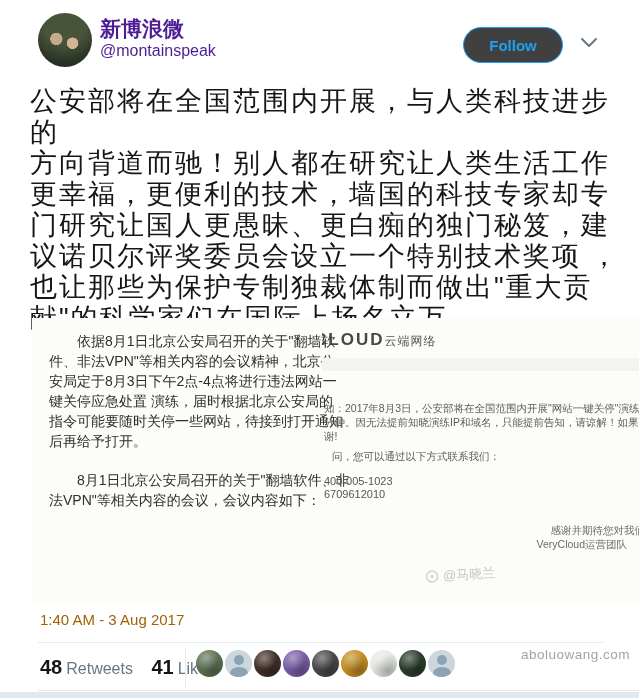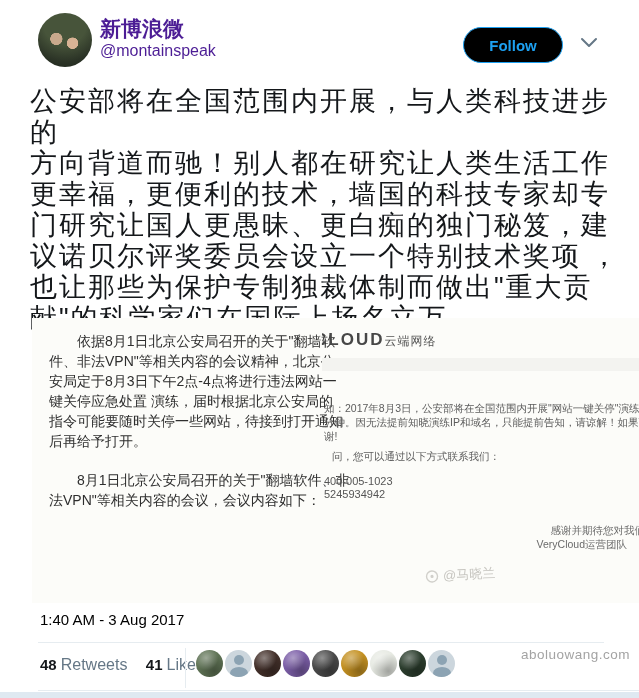--- a/index.html
+++ b/index.html
@@ -10,21 +10,21 @@
   
   .avatar { position:absolute; left:38px; top:13px; width:54px; height:54px; border-radius:50%;
             background:
               radial-gradient(circle at 34% 48%, #c9a98c 0 13%, rgba(0,0,0,0) 14%),
               radial-gradient(circle at 64% 56%, #d8b294 0 12%, rgba(0,0,0,0) 13%),
               radial-gradient(circle at 50% 18%, #47543a 0 42%, #2b3326 75%, #1d241b 100%);
             cursor:pointer; }
   .name { position:absolute; left:100px; top:15px; font-size:21px; font-weight:bold; color:#4c1d95; cursor:pointer; }
   .handle { position:absolute; left:100px; top:42px; font-size:16px; color:#4c1d95; cursor:pointer; }
   .follow-btn { position:absolute; left:463px; top:27px; width:100px; height:36px;
-            border:1.5px solid #1da1f2; border-radius:18px; background:#000000; color:#1da1f2;
+            border:1.5px solid #1da1f2; border-radius:18px; background:#404040; color:#1da1f2;
             font-size:15px; font-weight:bold; font-family:inherit; cursor:pointer;
             display:flex; align-items:center; justify-content:center; }
   .chevron { position:absolute; left:579px; top:35px; width:20px; height:16px; cursor:pointer; color:#657786; }
 
   
   .tweet-text { position:absolute; left:30px; top:86px; width:602px;
             font-size:27px; line-height:31px; letter-spacing:2px; color:#14171a;
             white-space:pre-line; }
 
   
@@ -45,24 +45,24 @@
   .vc-line { position:absolute; left:2px; right:0; white-space:nowrap; overflow:hidden; }
   .vc-l1 { top:84px; } .vc-l2 { top:98px; } .vc-l3 { top:112px; } .vc-l4 { top:132px;padding-left:8px; }
   .vc-c1 { top:157px; font-size:11px; color:#555; } .vc-c2 { top:170px; font-size:11px; color:#555; }
   .vc-sign1 { position:absolute; right:-6px; top:206px; white-space:nowrap; color:#6a6a6a; }
   .vc-sign2 { position:absolute; right:12px; top:220px; white-space:nowrap; color:#6a6a6a; }
   .vc-watermark { position:absolute; left:103px; top:248px; display:flex; align-items:center; gap:4px;
             color:#b5b3ad; font-size:13px; transform:rotate(-3deg); opacity:.75; }
   .weibo-icon { width:14px; height:14px; opacity:.8; }
 
   
-  .timestamp { position:absolute; left:40px; top:611px; font-size:15px; color:#000000; }
+  .timestamp { position:absolute; left:40px; top:611px; font-size:15px; color:#a16207; }
   .divider-top { position:absolute; left:38px; top:642px; width:566px; height:1px; background:#e6ecf0; }
   .stat-counts { position:absolute; left:40px; top:656px; font-size:16px; color:#657786; }
-  .stat-counts b { font-size:15px; color:#14171a; margin-right:4px; }
+  .stat-counts b { font-size:20px; color:#14171a; margin-right:4px; }
   .stat-counts .gap { display:inline-block; width:14px; }
   .vdivider { position:absolute; left:185px; top:648px; width:1px; height:40px; background:#e6ecf0; }
   .likers { position:absolute; left:196px; top:650px; display:flex; gap:2px; }
   .liker { width:27px; height:27px; border-radius:50%; position:relative; overflow:hidden;
             background:#ccd6dd; cursor:pointer; flex:0 0 auto; }
   .liker.photo { background-image:
             radial-gradient(circle at 38% 30%, rgba(255,255,255,.40), rgba(255,255,255,0) 48%),
             radial-gradient(circle at 68% 78%, rgba(0,0,0,.30), rgba(0,0,0,0) 62%); }
   .liker.default::before { content:""; position:absolute; left:8.5px; top:5px; width:10px; height:10px;
             border-radius:50%; background:#8ca3b3; }
@@ -113,21 +113,21 @@
     <div class="media-right">
       <div class="vc-logo">
         <span class="vc-logo-inner">CLOUD</span><span class="vc-logo-suffix">云端网络</span>
       </div>
       <div class="vc-band"></div>
       <div class="vc-line vc-l1">知：2017年8月3日，公安部将在全国范围内开展"网站一键关停"演练，</div>
       <div class="vc-line vc-l2">分钟。因无法提前知晓演练IP和域名，只能提前告知，请谅解！如果万</div>
       <div class="vc-line vc-l3">谢!</div>
       <div class="vc-line vc-l4">问，您可以通过以下方式联系我们：</div>
       <div class="vc-line vc-c1">400-005-1023</div>
-      <div class="vc-line vc-c2">5245934942</div>
+      <div class="vc-line vc-c2">6709612010</div>
       <div class="vc-sign1">感谢并期待您对我们</div>
       <div class="vc-sign2">VeryCloud运营团队</div>
       <div class="vc-watermark">
         <svg class="weibo-icon" viewBox="0 0 14 14" fill="none">
           <circle cx="7" cy="7" r="5.5" stroke="#b5b3ad" stroke-width="1.4"></circle>
           <circle cx="7" cy="7" r="1.6" fill="#b5b3ad"></circle>
         </svg>
         <span>@马晓兰</span>
       </div>
     </div>

